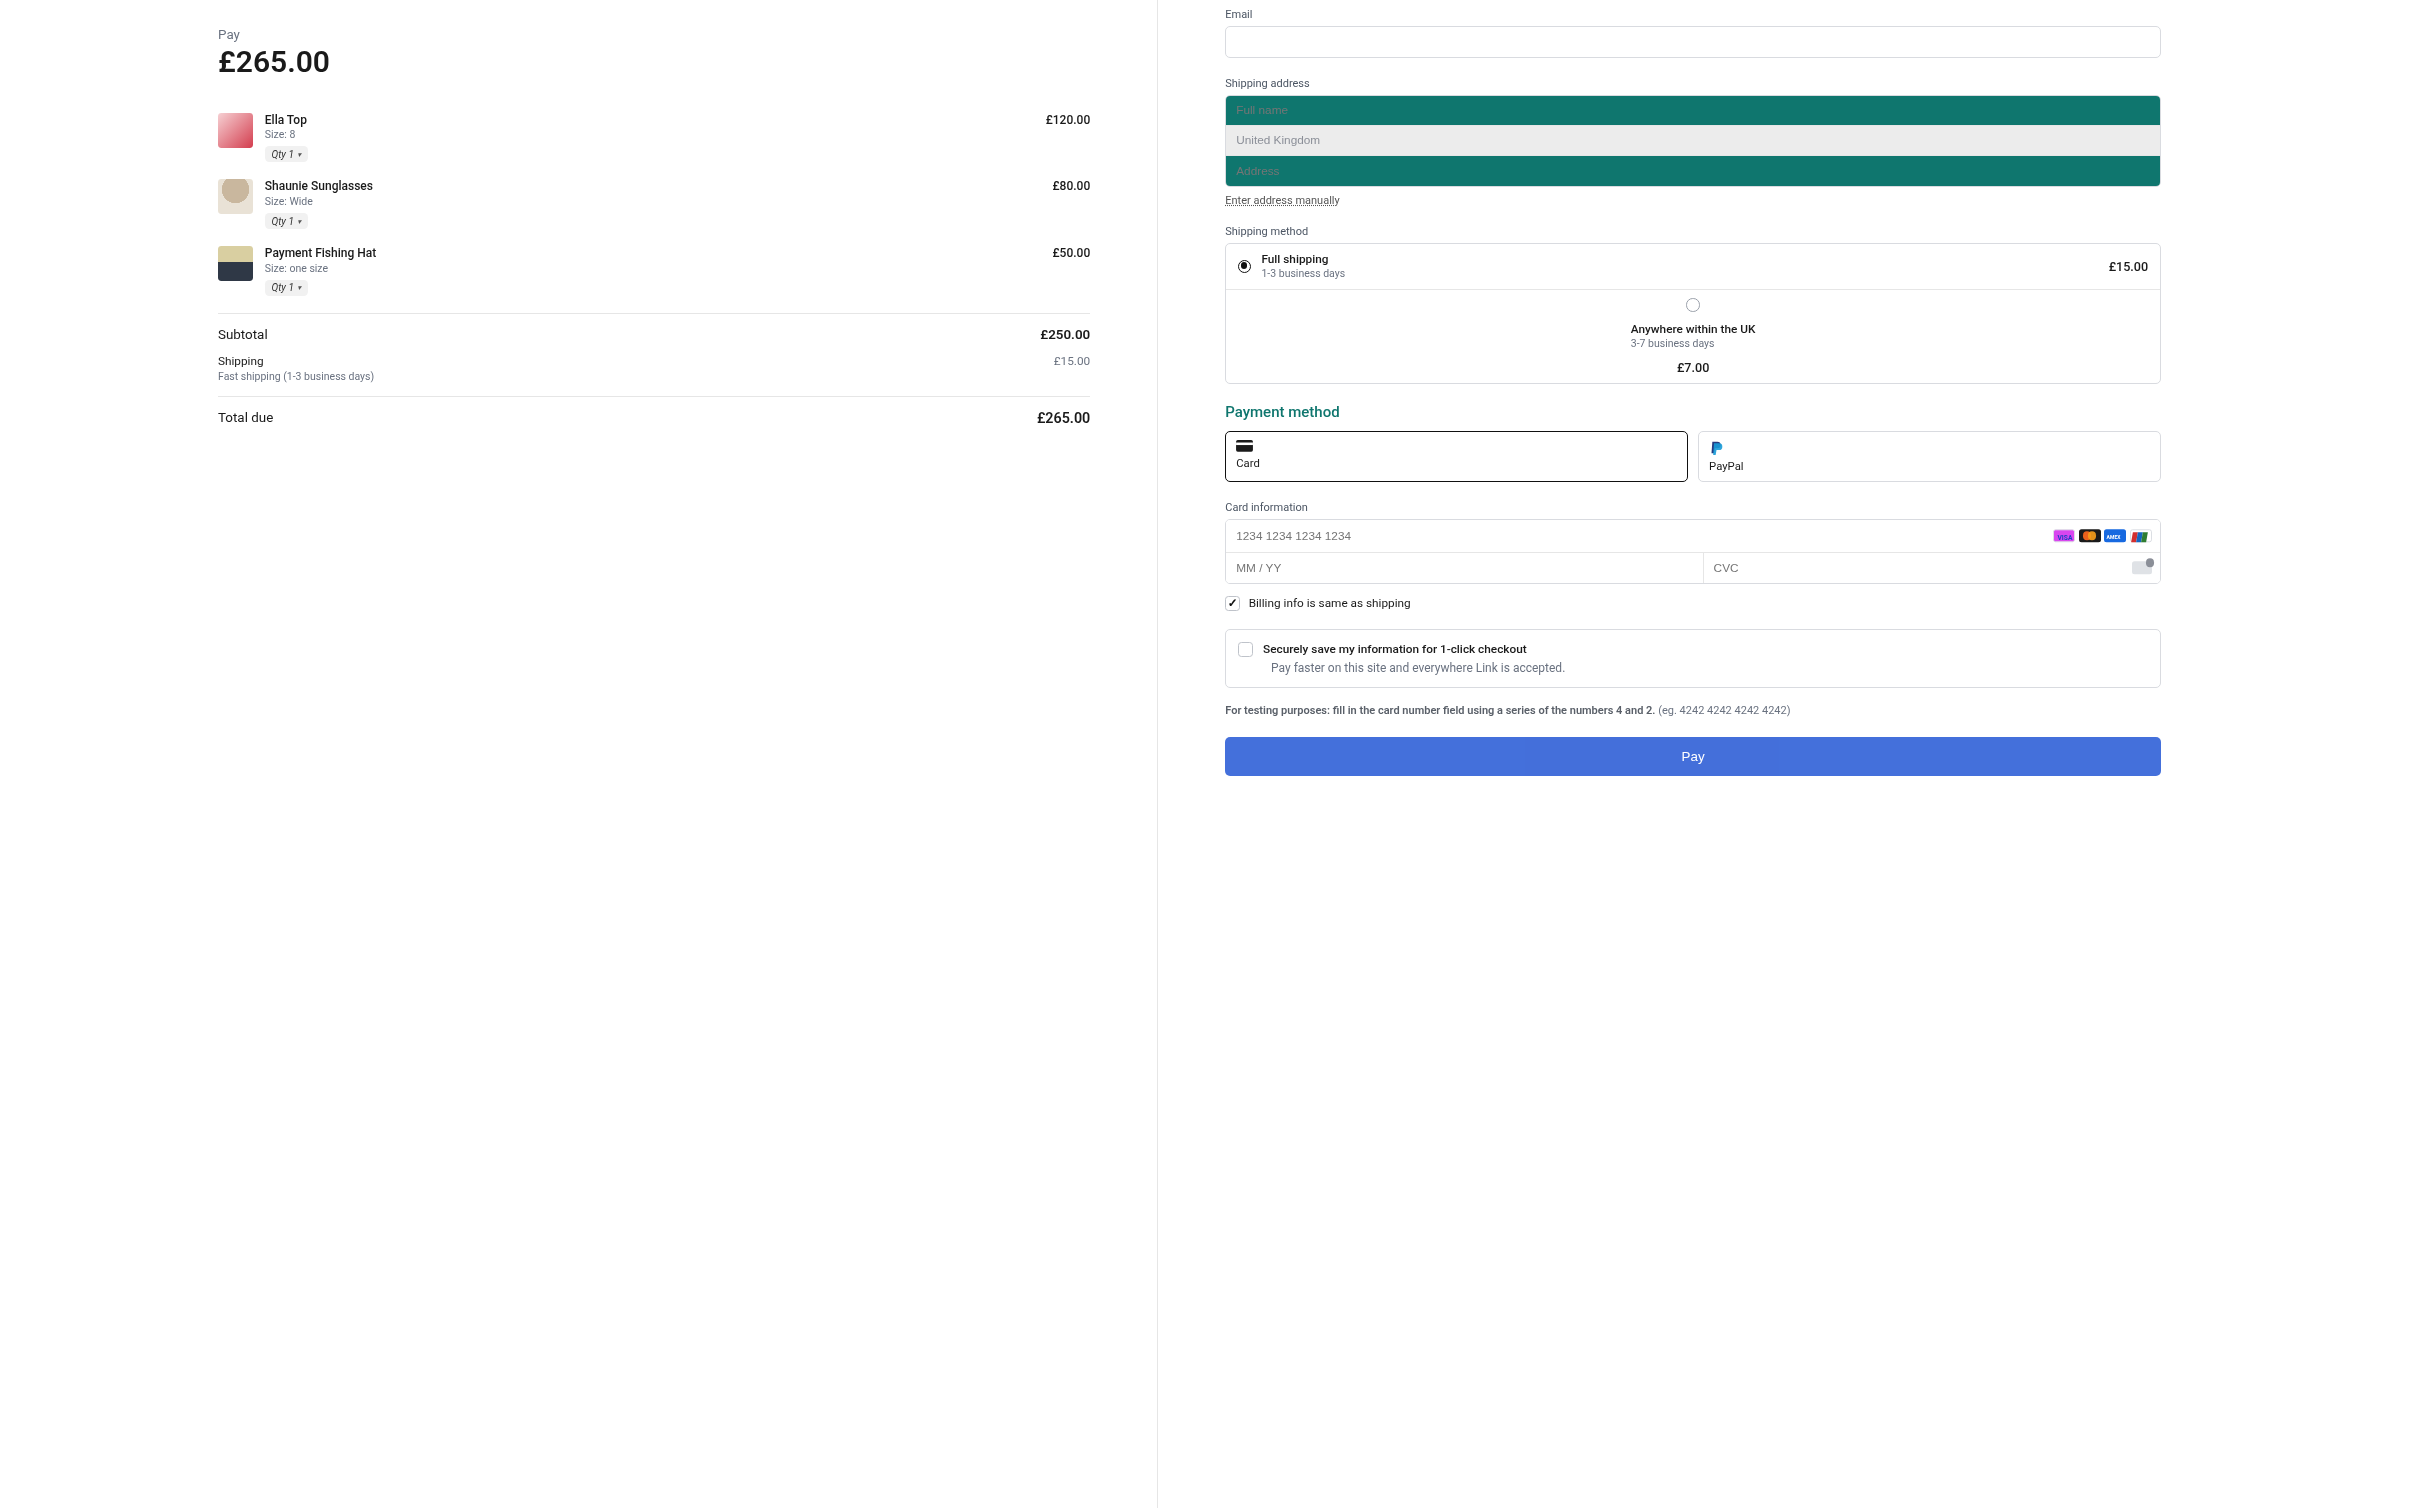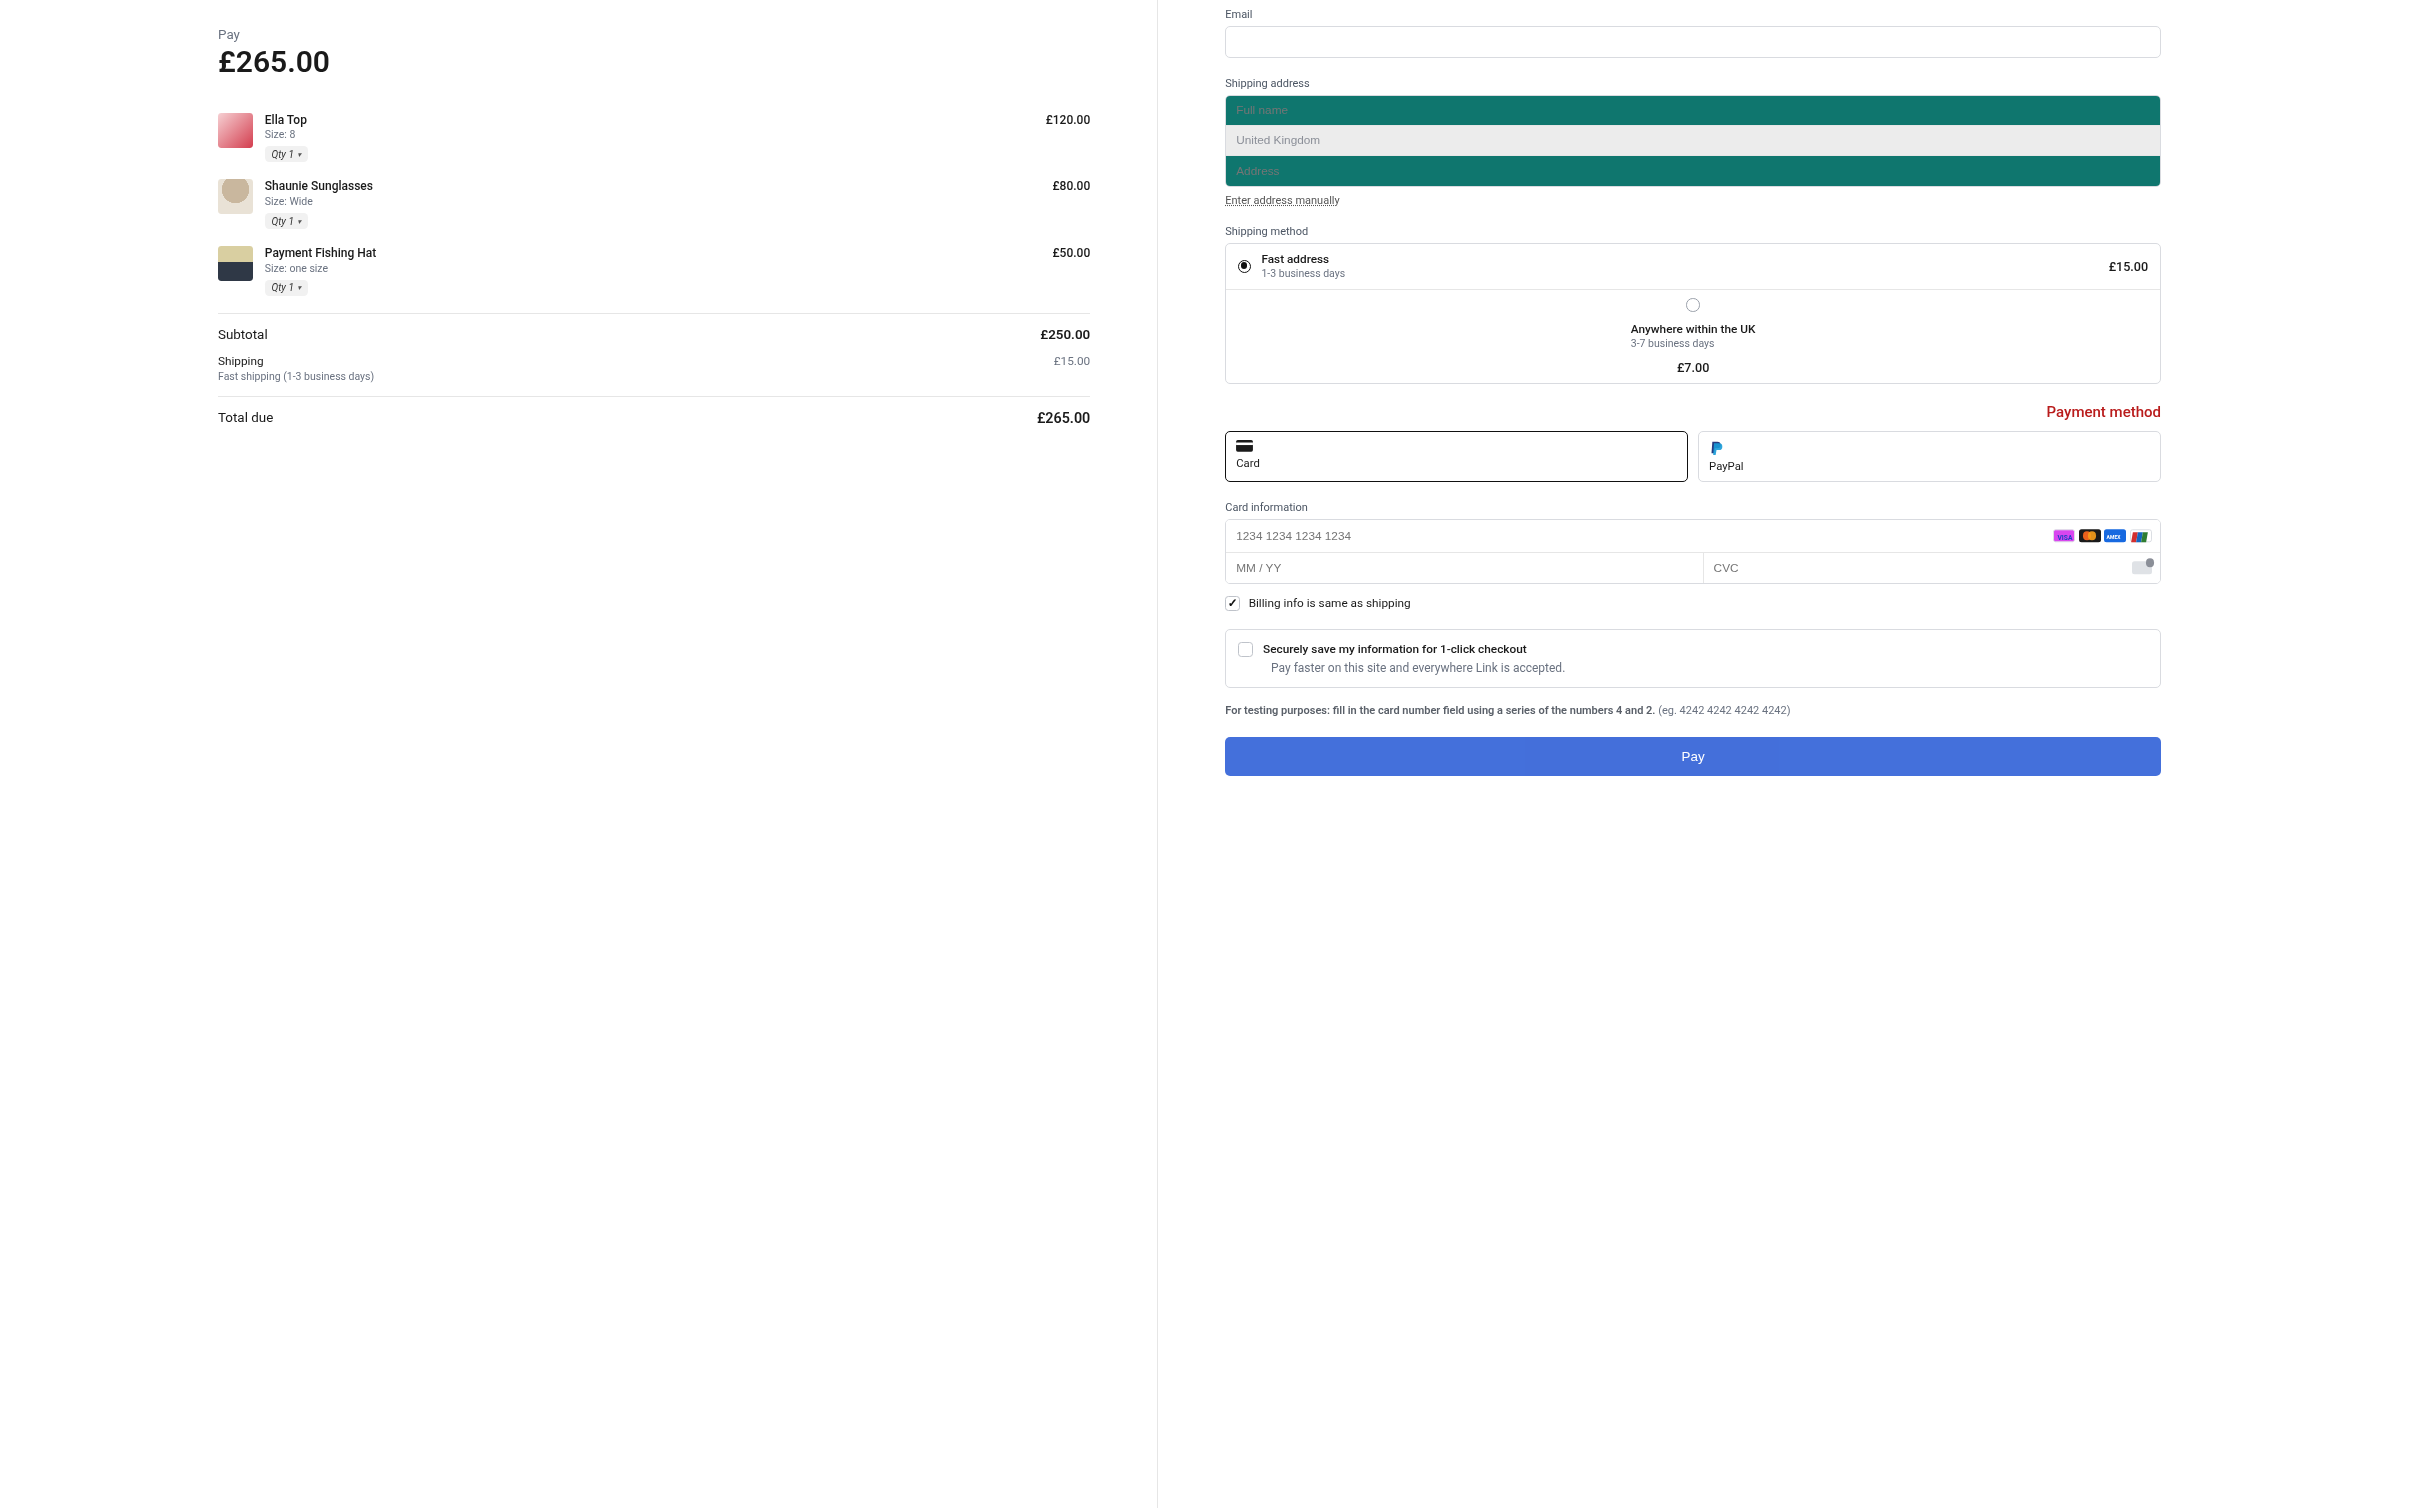--- a/index.html
+++ b/index.html
@@ -56,21 +56,21 @@
     .chev-down { font-size: 7.6px; color:#555; }
     .item-price { font-size: 12px; font-weight: 500; white-space: nowrap; }
     .divider { border-top: 0.8px solid #e6e6e6; margin: 13.4px 0; }
     .total-row { display:flex; justify-content:space-between; margin-top: 6.7px; }
     .muted { color:#6a7280; }
     .muted-sm { color:#6a7280; font-size:10.5px; margin-top:1.7px; }
     .big { font-size: 13.4px; }
     .bigger { font-size: 14.3px; font-weight: 600; }
 
     .form-label { font-size: 11px; color:#4b5563; margin-bottom: 5px; display:block; }
-    .section-heading { font-size: 15px; font-weight: 500; margin-bottom: 10px; color:#b91c1c;text-align:right; }
+    .section-heading { font-size: 15px; font-weight: 500; margin-bottom: 10px; color:#0f766e; }
     .input, .select {
       width: 100%; height: 32px; border: 0.8px solid #d9dbe0; border-radius: 5px;
       padding: 0 10px; font-size: 11.8px; color:#1a1a1a; background:#fff;
       outline: none;
     }
     .input::placeholder { color:#9aa0aa; }
     .stack { border: 0.8px solid #d9dbe0; border-radius: 5px; overflow: hidden; }
     .stack .row-input {
       width: 100%; height: 30px; border: none; padding: 0 10px; font-size:11.8px; background:#0f766e;
       outline:none;
@@ -231,21 +231,21 @@
     </div>
     <span class="link-underline">Enter address manually</span>
 
     <div class="spacer-md"></div>
 
     <label class="form-label">Shipping method</label>
     <div class="radio-box">
       <div class="radio-row">
         <div class="radio-dot checked"></div>
         <div class="radio-main">
-          <div class="radio-title">Fast address</div>
+          <div class="radio-title">Full shipping</div>
           <div class="radio-sub">1-3 business days</div>
         </div>
         <div class="radio-price">£15.00</div>
       </div>
       <div class="radio-row">
         <div class="radio-dot"></div>
         <div class="radio-main">
           <div class="radio-title">Anywhere within the UK</div>
           <div class="radio-sub">3-7 business days</div>
         </div>

